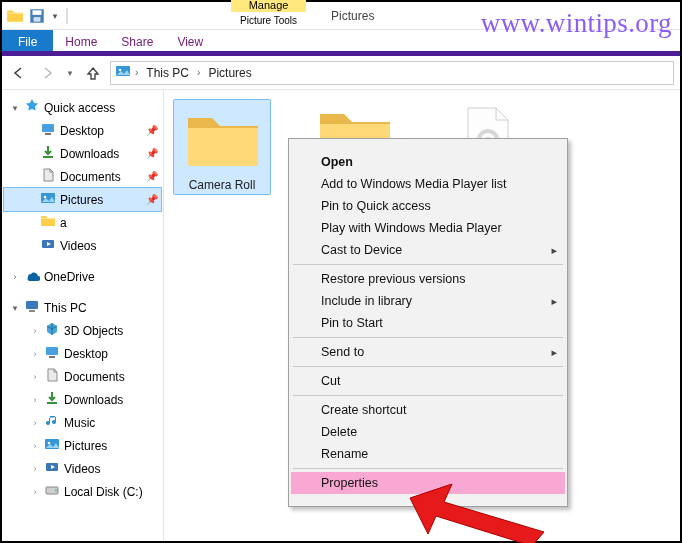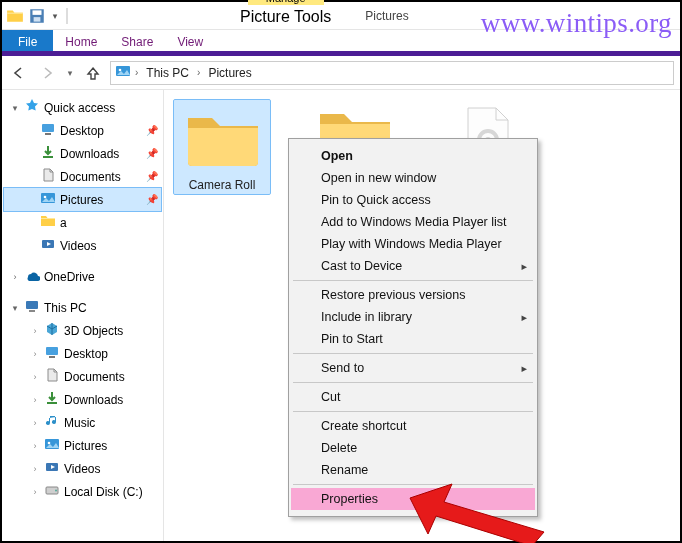--- a/index.html
+++ b/index.html
@@ -5,21 +5,21 @@
   * { box-sizing: border-box; margin: 0; padding: 0; font-family: "Segoe UI", Tahoma, Arial, sans-serif; }
   html, body { width: 682px; height: 543px; overflow: hidden; background: #fff; }
   .frame { width: 682px; height: 543px; border: 2px solid #000; position: relative; background: #fff; }
 
   
   .titlebar { display: flex; align-items: flex-end; height: 28px; background: #fff; border-bottom: 1px solid #e5e5e5; }
   .titlebar .qat { display: flex; align-items: center; padding: 0 4px; gap: 4px; height: 100%; }
   .mini-icon { width: 18px; height: 18px; display: inline-flex; align-items: center; justify-content: center; }
   .titlebar .tabgroup { display: flex; flex-direction: column; align-items: center; }
   .contextual { background: #ffe97f; padding: 1px 18px; font-size: 11px; text-align: center; }
-  .ctx-tab { padding: 3px 10px; font-size: 16px; }
+  .ctx-tab { padding: 3px 10px; font-size: 10px; }
   .title-text { padding: 4px 12px; font-size: 12px; color: #444; }
 
   
   .ribbon { display: flex; align-items: stretch; border-bottom: 5px solid #4c1d95; height: 26px; }
   .ribbon .tab { padding: 5px 12px 4px; font-size: 12px; color: #701a75; cursor: default; }
   .ribbon .tab.file { background: #1979ca; color: #fff; padding-left: 16px; padding-right: 16px; }
 
   
   .navrow { display: flex; align-items: center; height: 34px; border-bottom: 1px solid #e5e5e5; padding: 0 6px; gap: 6px; }
   .navbtn { width: 22px; height: 22px; display: inline-flex; align-items: center; justify-content: center; color: #555; }
@@ -43,21 +43,21 @@
   .sep { height: 8px; }
 
   .content { flex: 1; position: relative; padding: 10px; }
   .items { display: flex; gap: 36px; }
   .item { width: 96px; text-align: center; }
   .item .thumb { width: 84px; height: 68px; margin: 0 auto 6px; display: flex; align-items: center; justify-content: center; }
   .item.selected { background: #cde8ff; outline: 1px solid #7abdf7; padding: 4px 0 2px; border-radius: 1px; }
   .item .name { font-size: 12px; color: #222; }
 
   
-  .ctxmenu { position: absolute; left: 286px; top: 136px; width: 250px; background: #f2f2f2; border: 1px solid #a0a0a0; box-shadow: 3px 3px 4px rgba(0,0,0,0.25); padding: 6px 2px; z-index: 50; }
+  .ctxmenu { position: absolute; left: 286px; top: 136px; width: 280px; background: #f2f2f2; border: 1px solid #a0a0a0; box-shadow: 3px 3px 4px rgba(0,0,0,0.25); padding: 12px 2px; z-index: 50; }
   .ctxmenu .mi { display: flex; align-items: center; font-size: 12.5px; padding: 4px 18px 4px 30px; color: #111; position: relative; }
   .ctxmenu .mi.hover { background: #f9a8d4; }
   .ctxmenu .mi .arrow { position: absolute; right: 8px; color: #444; font-size: 11px; }
   .ctxmenu hr { border: none; border-top: 1px solid #c8c8c8; margin: 3px 2px; }
   .ctxmenu .mi.bold { font-weight: 600; }
 
   
   .annot { position: absolute; left: 390px; top: 478px; z-index: 60; pointer-events: none; }
 
   
@@ -324,27 +324,24 @@
         </div>
     </div>
 
   </div>
 
   <div class="ctxmenu">
       <div class="mi bold">
         <span>Open</span>
       </div>
       <div class="mi">
-        <span>Open in new window</span>
+        <span>Add to Windows Media Player list</span>
       </div>
       <div class="mi">
         <span>Pin to Quick access</span>
-      </div>
-      <div class="mi">
-        <span>Add to Windows Media Player list</span>
       </div>
       <div class="mi">
         <span>Play with Windows Media Player</span>
       </div>
       <div class="mi">
         <span>Cast to Device</span>
         <span class="arrow">▸</span>
       </div>
       <hr>
       <div class="mi">

